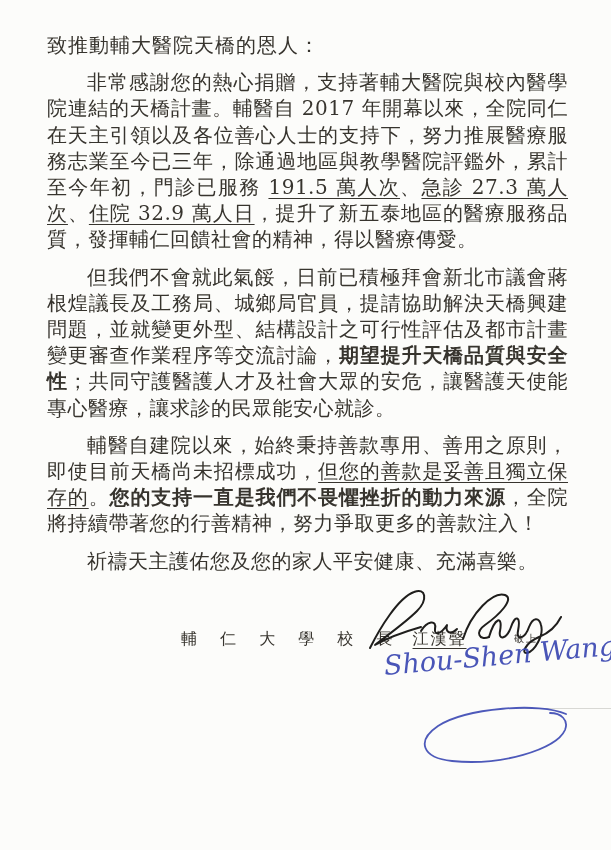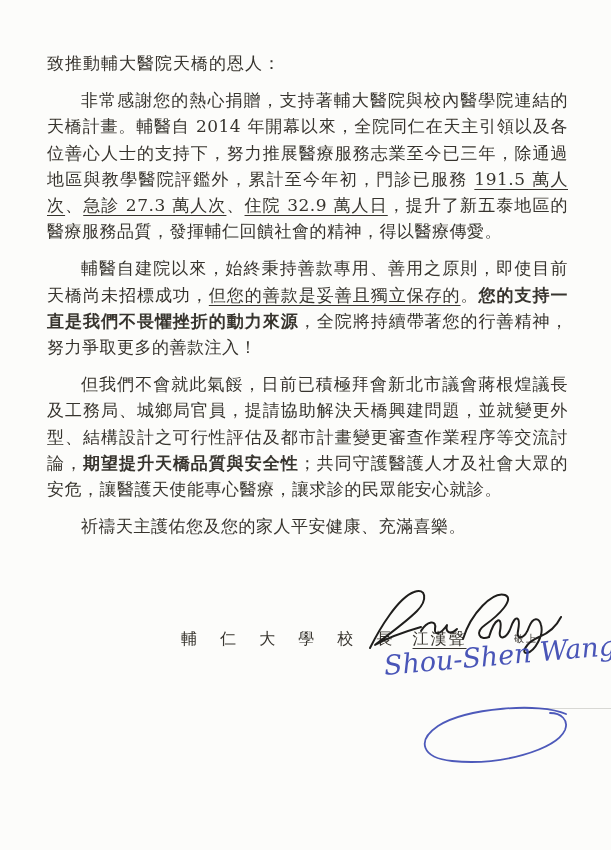--- a/index.html
+++ b/index.html
@@ -8,22 +8,22 @@
     position:relative;
     width:611px;height:850px;
     margin:0 auto;
     background:#fcfcfa;
     overflow:hidden;
     font-family:"DejaVu Serif","Liberation Serif",serif;
     color:#37342e;
   }
   .content{
     position:absolute;
-    left:47px;top:50px;width:521px;
-    font-size:17px;
+    left:47px;top:32px;width:521px;
+    font-size:20px;
     line-height:26.2px;
     text-align:justify;
   }
   .salutation{
     margin:0 0 4px 0;
     letter-spacing:1px;
   }
   .para{
     margin:11px 0 0 0;
     text-indent:2em;
@@ -76,26 +76,26 @@
 </style>
 </head>
 <body>
 
 <div class="page">
 
   <div class="content">
 
     <div class="salutation">致推動輔大醫院天橋的恩人：</div>
 
-    <p class="para"><span>非常感謝您的熱心捐贈，支持著輔大醫院與校內醫學院連結的天橋計畫。輔醫自 2014 年開幕以來，全院同仁在天主引領以及各位善心人士的支持下，努力推展醫療服務志業至今已三年，除通過地區與教學醫院評鑑外，累計至今年初，門診已服務 </span><span class="u">191.5 萬人次</span><span>、</span><span class="u">急診 27.3 萬人次</span><span>、</span><span class="u">住院 32.9 萬人日</span><span>，提升了新五泰地區的醫療服務品質，發揮輔仁回饋社會的精神，得以醫療傳愛。</span></p>
+    <p class="para"><span>非常感謝您的熱心捐贈，支持著輔大醫院與校內醫學院連結的天橋計畫。輔醫自 2017 年開幕以來，全院同仁在天主引領以及各位善心人士的支持下，努力推展醫療服務志業至今已三年，除通過地區與教學醫院評鑑外，累計至今年初，門診已服務 </span><span class="u">191.5 萬人次</span><span>、</span><span class="u">急診 27.3 萬人次</span><span>、</span><span class="u">住院 32.9 萬人日</span><span>，提升了新五泰地區的醫療服務品質，發揮輔仁回饋社會的精神，得以醫療傳愛。</span></p>
 
 
+    <p class="para"><span>但我們不會就此氣餒，日前已積極拜會新北市議會蔣根煌議長及工務局、城鄉局官員，提請協助解決天橋興建問題，並就變更外型、結構設計之可行性評估及都市計畫變更審查作業程序等交流討論，</span><span class="b">期望提升天橋品質與安全性</span><span>；共同守護醫護人才及社會大眾的安危，讓醫護天使能專心醫療，讓求診的民眾能安心就診。</span></p>
+
     <p class="para"><span>輔醫自建院以來，始終秉持善款專用、善用之原則，即使目前天橋尚未招標成功，</span><span class="u">但您的善款是妥善且獨立保存的</span><span>。</span><span class="b">您的支持一直是我們不畏懼挫折的動力來源</span><span>，全院將持續帶著您的行善精神，努力爭取更多的善款注入！</span></p>
-
-    <p class="para"><span>但我們不會就此氣餒，日前已積極拜會新北市議會蔣根煌議長及工務局、城鄉局官員，提請協助解決天橋興建問題，並就變更外型、結構設計之可行性評估及都市計畫變更審查作業程序等交流討論，</span><span class="b">期望提升天橋品質與安全性</span><span>；共同守護醫護人才及社會大眾的安危，讓醫護天使能專心醫療，讓求診的民眾能安心就診。</span></p>
 
     <p class="para"><span>祈禱天主護佑您及您的家人平安健康、充滿喜樂。</span></p>
 
   </div>
 
   <div class="sig-block">
     <div class="sig-line">
       <span class="sig-title spaced">輔 仁 大 學 校 長</span>
       <span class="sig-name">江漢聲</span>
     </div>

